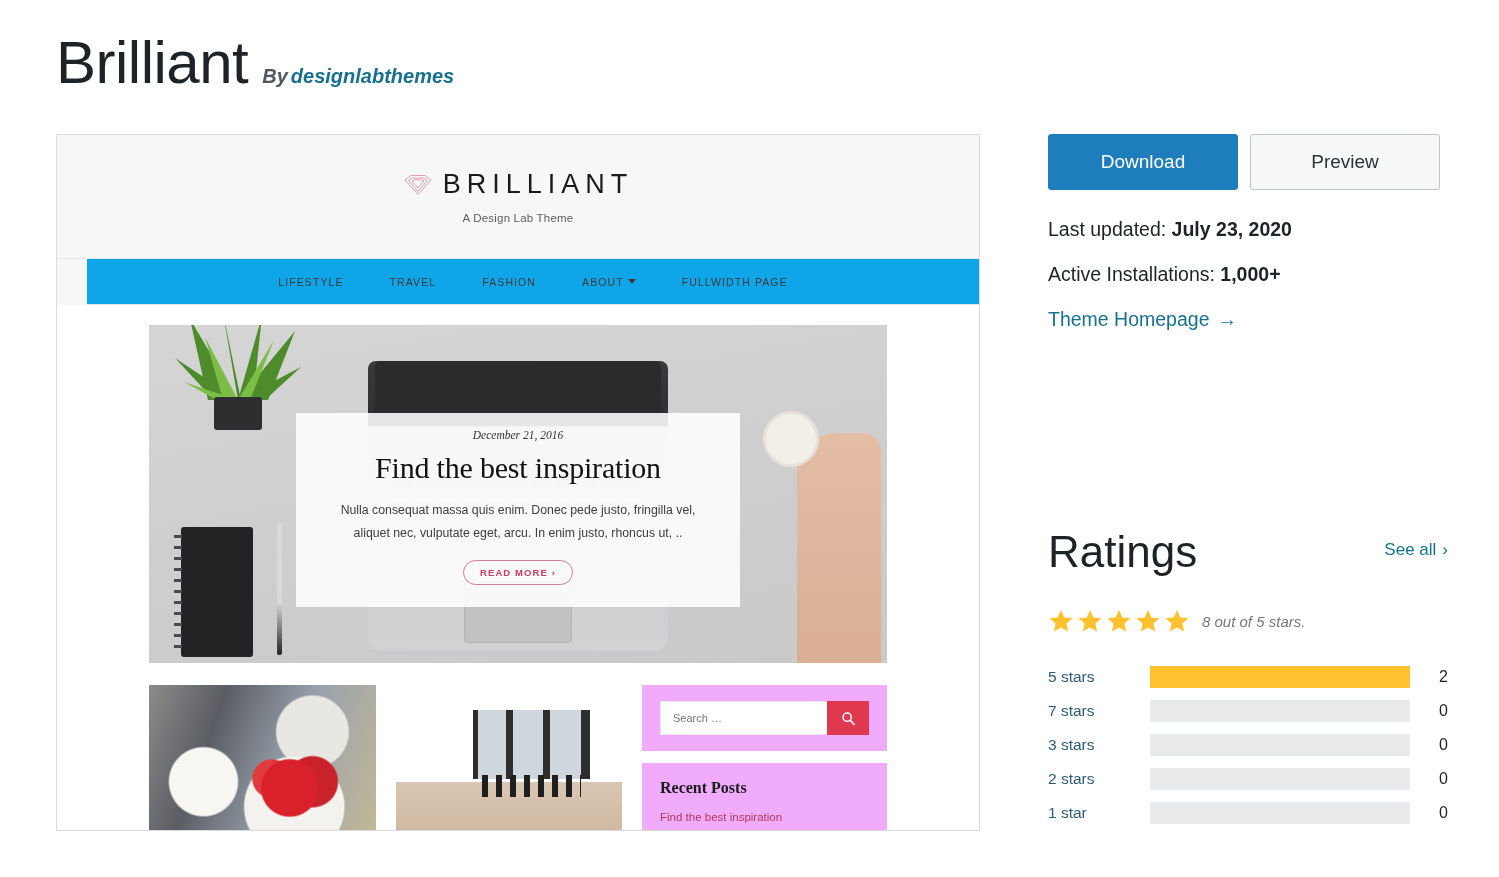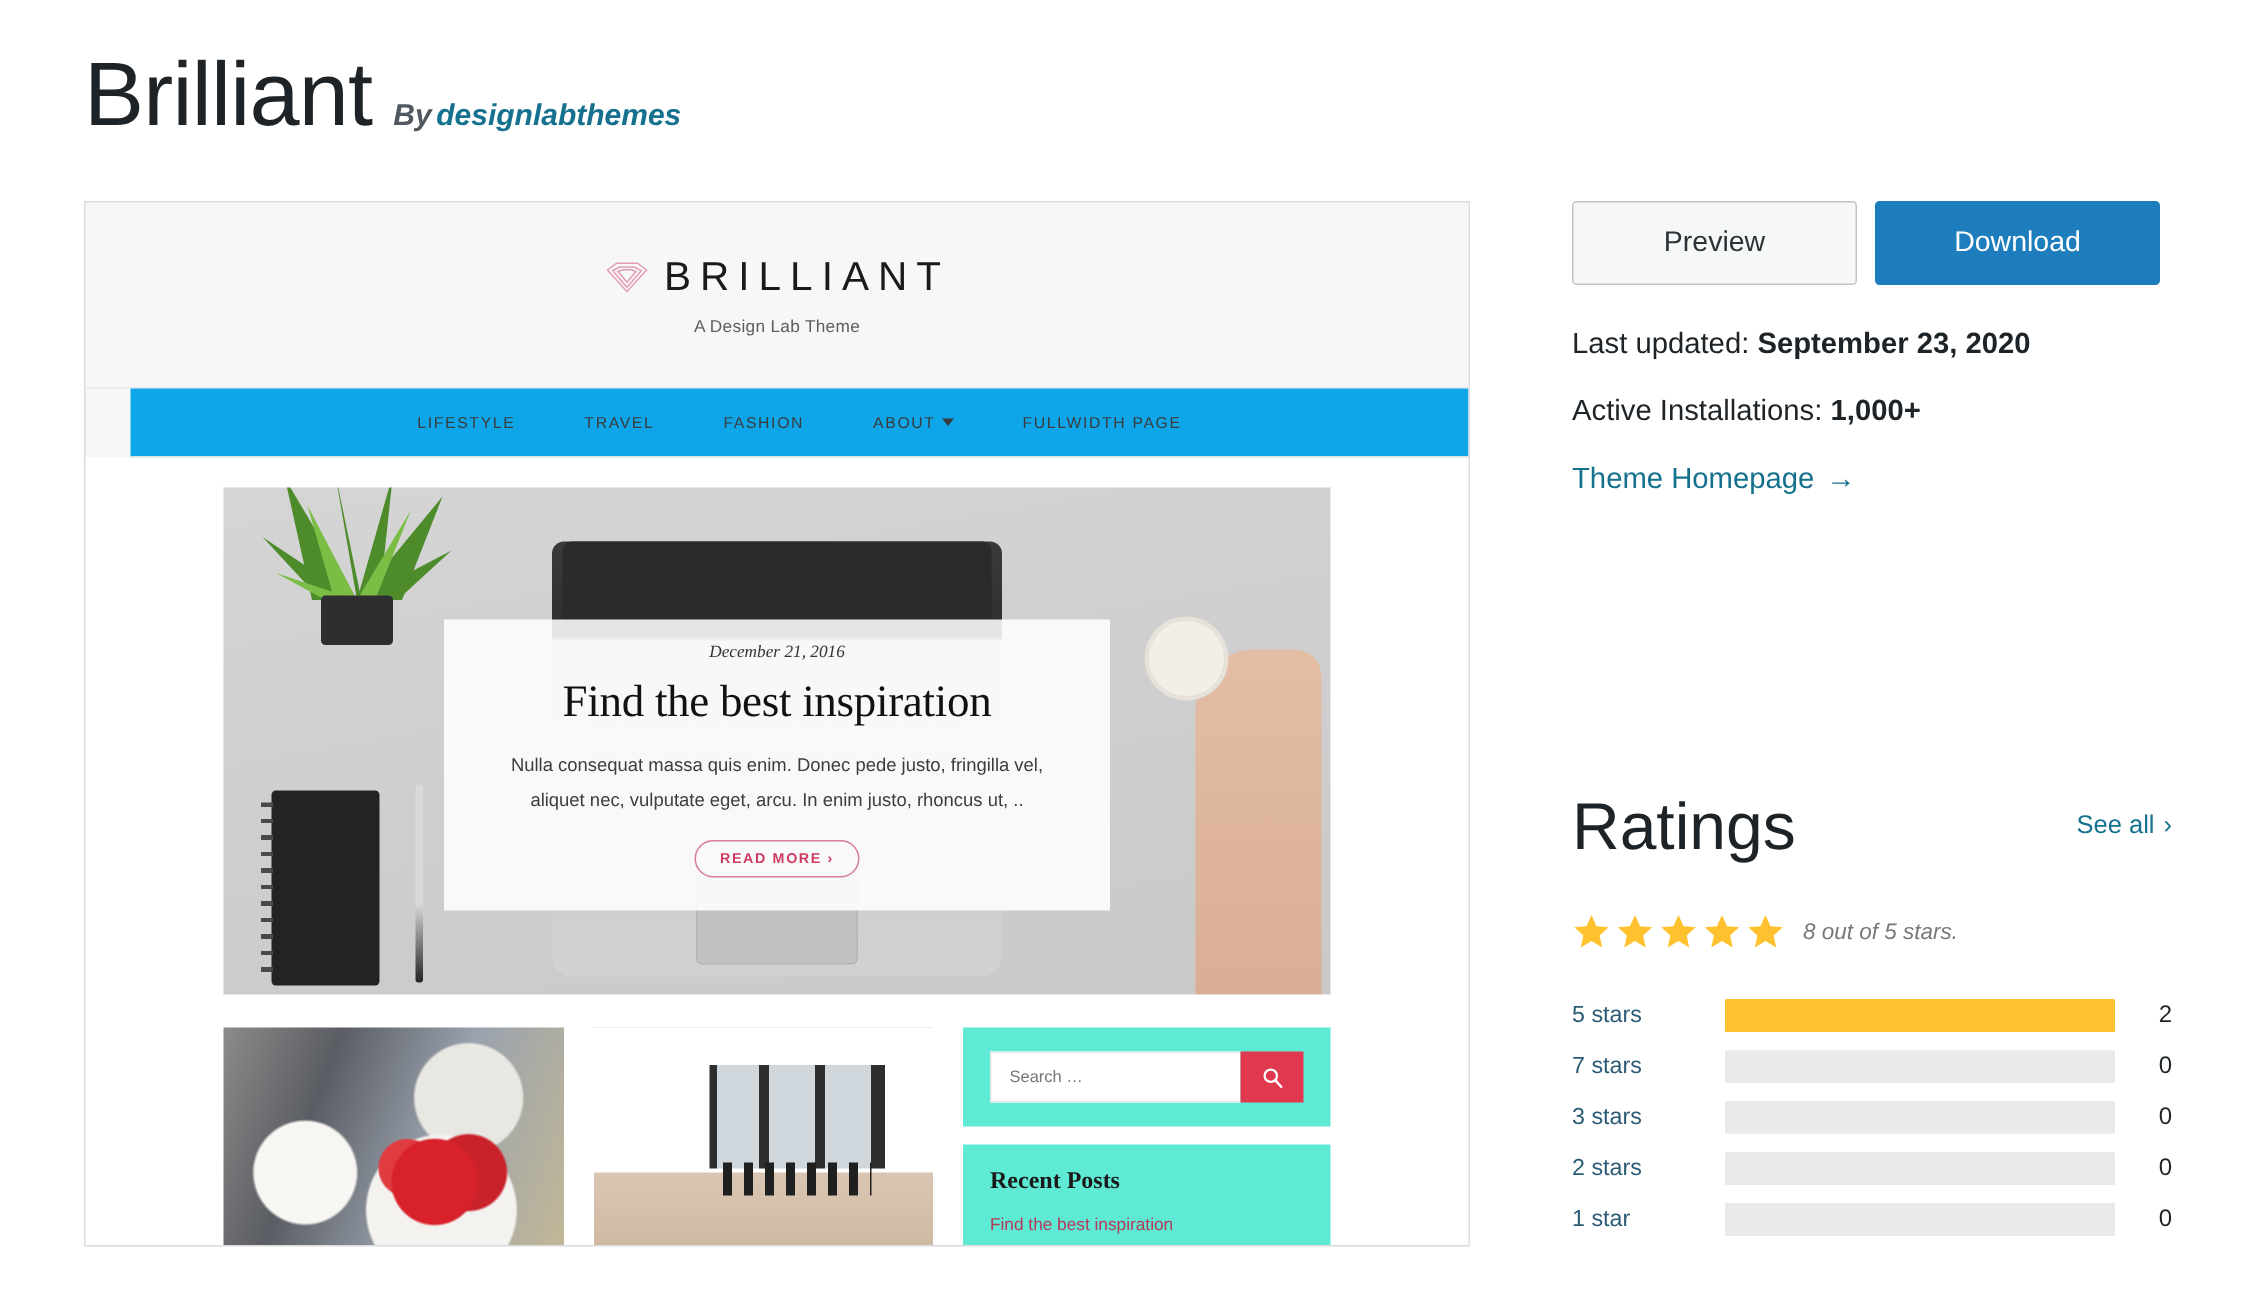--- a/index.html
+++ b/index.html
@@ -154,21 +154,21 @@
     content:""; position:absolute; left:34%; top:16%; width:52%; height:44%;
     background:
       linear-gradient(90deg,#2e2e2e 0 4%, #cfd6dc 4% 28%, #2e2e2e 28% 34%,
       #cfd6dc 34% 60%, #2e2e2e 60% 66%, #cfd6dc 66% 92%, #2e2e2e 92% 100%);
   }
   .thumb-room::after {
     content:""; position:absolute; left:38%; top:58%; width:44%; height:14%;
     background: repeating-linear-gradient(90deg,#1f1f1f 0 6px, transparent 6px 14px);
   }
   .side-widgets { flex: 1; display: flex; flex-direction: column; gap: 12px; }
-  .widget { background: #5eead4; padding: 16px 18px; }
+  .widget { background: #f0abfc; padding: 16px 18px; }
   .search-row { display: flex; align-items: stretch; }
   .search-input {
     flex: 1; border: 1px solid #e6e6e6; border-right: none; background: #fff;
     padding: 0 12px; font-size: 11px; color: #9a9a9a;
     font-family: "Liberation Sans", sans-serif; height: 34px;
   }
   .search-btn {
     width: 42px; height: 34px; background: #e0384e; border: none;
     display: flex; align-items: center; justify-content: center; cursor: pointer;
   }
@@ -355,27 +355,27 @@
             <div class="widget-link">Find the best inspiration</div>
           </div>
         </div>
       </div>
 
     </div>
   </div>
 
   <div class="sidebar">
     <div class="action-row">
+      <div class="btn btn-download">Download</div>
       <div class="btn btn-preview">Preview</div>
-      <div class="btn btn-download">Download</div>
     </div>
     <div class="meta">
       <div class="meta-line">
         <span>Last updated:</span>
-        <b>September 23, 2020</b>
+        <b>July 23, 2020</b>
       </div>
       <div class="meta-line">
         <span>Active Installations:</span>
         <b>1,000+</b>
       </div>
       <a class="homepage-link">
         <span>Theme Homepage</span>
         <span>→</span>
       </a>
     </div>

